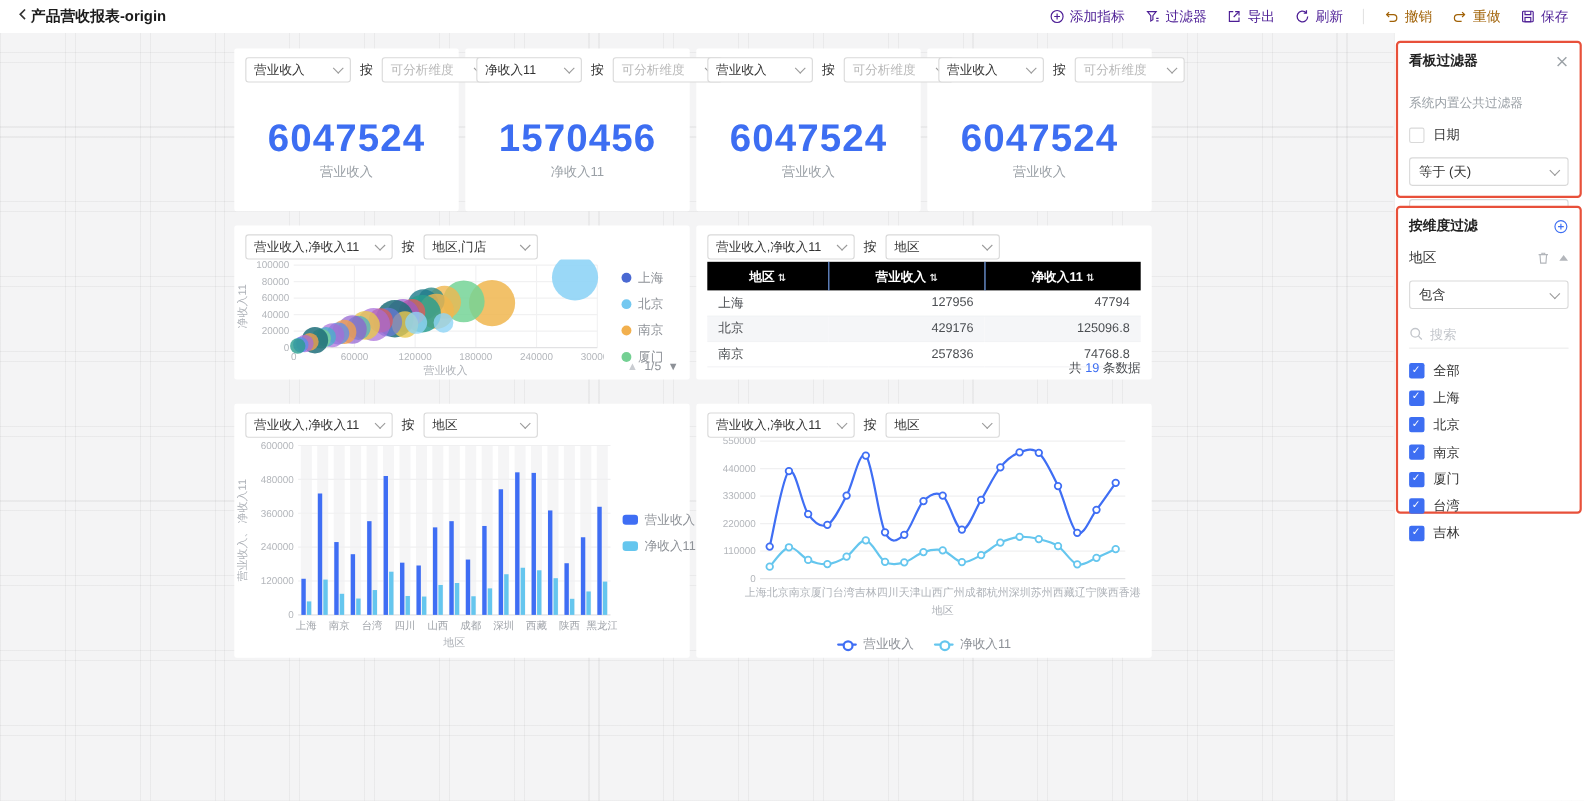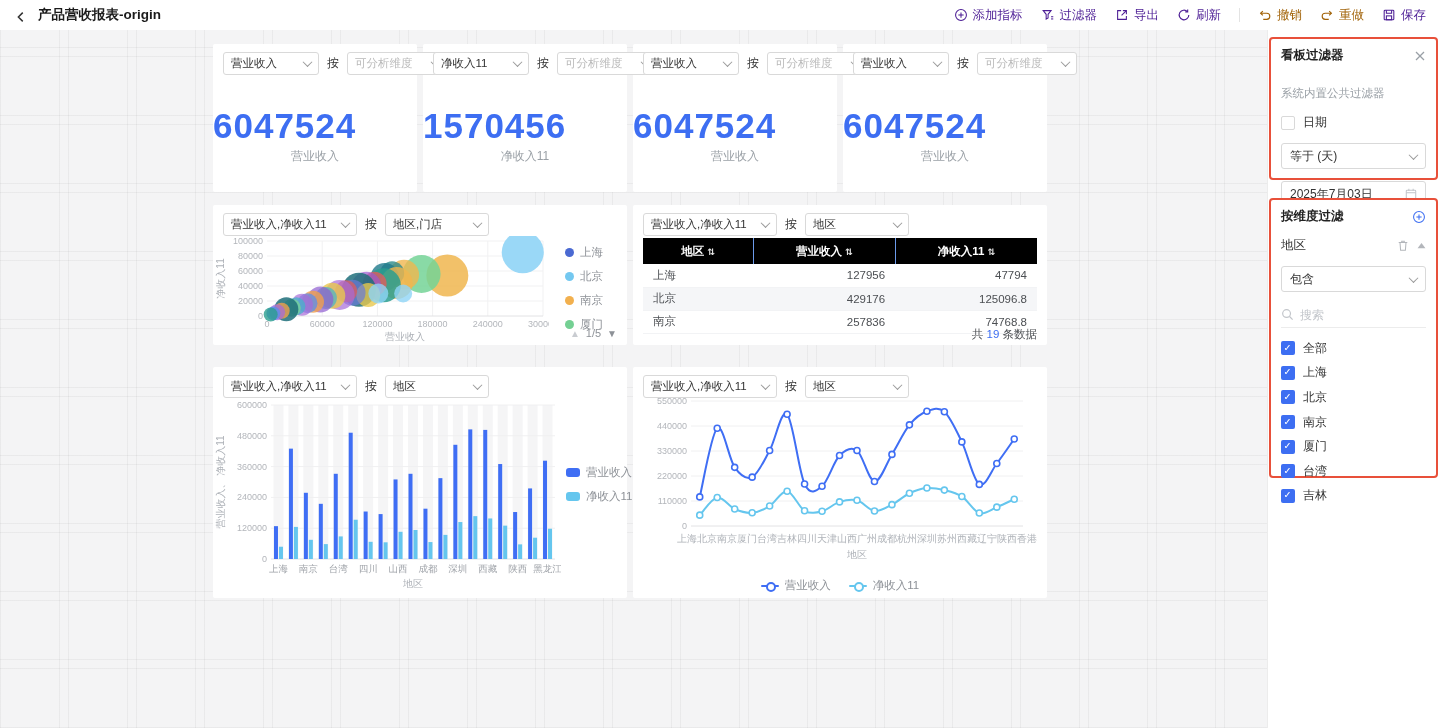--- a/index.html
+++ b/index.html
@@ -1,19 +1,19 @@
 <!DOCTYPE html>
 <html><head>
 <meta charset="utf-8">
 <style>
   *{box-sizing:border-box;margin:0;padding:0}
   html,body{width:1440px;height:728px;overflow:hidden;font-family:"Liberation Sans","DejaVu Sans",sans-serif;background:#fff}
   
   .topbar{position:absolute;left:0;top:0;width:1440px;height:30px;background:#fff;display:flex;align-items:center;justify-content:space-between;padding:0 14px;z-index:30}
-  .tb-left{display:flex;align-items:flex-end;gap:10px}
+  .tb-left{display:flex;align-items:flex-start;}
   .back{display:inline-flex;cursor:pointer;color:#333}
   .title{font-size:13.5px;font-weight:700;color:#1b1b1b}
   .tb-right{display:flex;align-items:center;gap:18px}
   .tb-act{display:inline-flex;align-items:center;gap:5px;font-size:12.5px;color:#4c1d95;cursor:pointer;white-space:nowrap}
   .tb-act svg{display:block}
   .tb-act.disabled{color:#a16207;cursor:default}
   .tb-div{width:1px;height:14px;background:#e3e3e3}
   
   .canvas{position:absolute;left:0;top:30px;width:1440px;height:698px;background-color:#f4f4f5;
     background-image:
@@ -21,21 +21,21 @@
       repeating-linear-gradient(0deg,rgba(0,0,0,0.045) 0 1px,transparent 1px 59px,rgba(0,0,0,0.045) 59px 60px,transparent 60px 68px);}
   .card{position:absolute;background:#fff;border-radius:2px}
   .card-head{position:absolute;left:10px;top:8px;display:flex;align-items:center;gap:8px;z-index:2}
   .selector{height:23px;border:1px solid #d9d9d9;border-radius:3px;background:#fff;display:inline-flex;align-items:center;justify-content:space-between;padding:0 7px;font-size:11.5px;color:#333;cursor:pointer;white-space:nowrap;overflow:hidden}
   .selector .txt{overflow:hidden;text-overflow:ellipsis}
   .selector.ph .txt{color:#b9b9b9}
   .chev{width:7px;height:7px;border-right:1.4px solid #9a9a9a;border-bottom:1.4px solid #9a9a9a;transform:rotate(45deg) translate(-1px,-1px);flex:0 0 auto;margin-left:6px}
   .by{font-size:12px;color:#333}
   .w1{width:96px}.w2{width:100px}.w3{width:134px}.w4{width:104px}
   
-  .kpi-value{position:absolute;left:0;right:0;top:62px;font-size:35px;font-weight:700;color:#3d6ef2;letter-spacing:1px}
+  .kpi-value{position:absolute;left:0;right:0;top:62px;text-align:center;font-size:35px;font-weight:700;color:#3d6ef2;letter-spacing:1px}
   .kpi-label{position:absolute;left:0;right:0;top:104px;text-align:center;font-size:12px;color:#9aa0a6}
   
   .tk{font-size:9px;fill:#b3b6bb;font-family:"Liberation Sans",sans-serif}
   .at{font-size:10px;fill:#aeb2b8;font-family:"Liberation Sans",sans-serif}
   .xcat{font-size:9.5px;fill:#9fa3a9;font-family:"Liberation Sans",sans-serif}
   
   .legend-v{position:absolute;display:flex;flex-direction:column;gap:9px;font-size:11.5px;color:#8d9197}
   .lg-item{display:flex;align-items:center;gap:6px;white-space:nowrap}
   .dot{width:9px;height:9px;border-radius:50%}
   .swatch{width:14px;height:9px;border-radius:3px}
@@ -52,21 +52,21 @@
   .data-table th+th{border-left:1px solid #6b9aea}
   .data-table td{height:23px;padding:0 10px;color:#4c4f53;border-bottom:1px solid #f2f3f5}
   .data-table tr.alt td{background:#f5f6f8}
   .data-table td.num{text-align:right}
   .table-footer{position:absolute;right:10px;bottom:3px;font-size:11.5px;color:#4c4f53}
   .table-footer .blue{color:#3d6ef2}
   
   .rpanel{position:absolute;left:1267px;top:30px;width:173px;height:698px;background:#fff;border-left:1px solid #ececec;z-index:20}
   .fsec{position:absolute;left:1px;right:2px;border:2px solid #e8503a;border-radius:4px;background:#fff;padding:8px 10px}
   .fsec1{top:7px;height:143px}
-  .fsec2{top:168px;height:280px}
+  .fsec2{top:157px;height:280px}
   .fhead{display:flex;align-items:center;justify-content:space-between}
   .ftitle{font-size:12.5px;font-weight:700;color:#222}
   .icon-btn{display:inline-flex;cursor:pointer}
   .fsub{font-size:11.5px;color:#9aa0a6;margin-top:22px}
   .chk-row{display:flex;align-items:center;gap:8px;margin-top:13px;font-size:12px;color:#333;cursor:pointer}
   .chk{width:14px;height:14px;border-radius:2px;position:relative;flex:0 0 auto}
   .chk.off{border:1px solid #d9d9d9;background:#fff}
   .chk.on{background:#3d6ef2}
   .chk.on::after{content:"✓";position:absolute;left:2.5px;top:0.5px;font-size:9.5px;color:#fff;font-weight:700}
   .fselect{height:26px;border:1px solid #d9d9d9;border-radius:3px;display:flex;align-items:center;justify-content:space-between;padding:0 8px;font-size:12px;color:#333;margin-top:12px;cursor:pointer;background:#fff}

